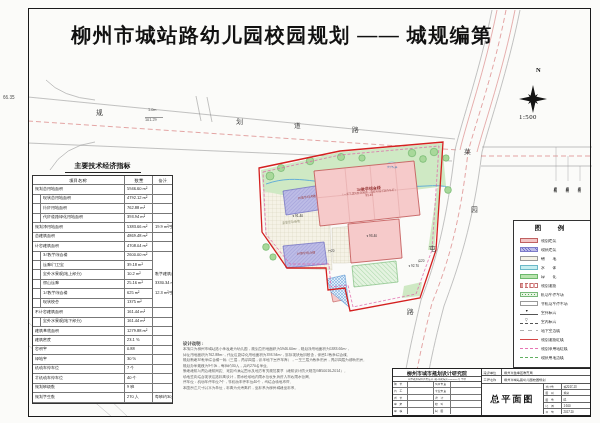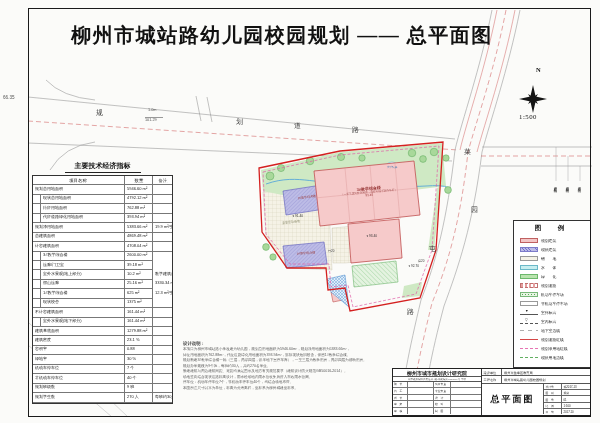--- a/index.html
+++ b/index.html
@@ -206,21 +206,21 @@
   </g>
 
   <g transform="translate(533,99)">
     <polygon points="0,-14 2.6,-2.6 14,0 2.6,2.6 0,14 -2.6,2.6 -14,0 -2.6,-2.6" fill="#141414"></polygon>
     <polygon points="0,-7 1.5,-1.5 7,0 1.5,1.5 0,7 -1.5,1.5 -7,0 -1.5,-1.5" fill="#141414" transform="rotate(45)"></polygon>
   </g>
 </svg>
 
 <div class="frame"></div>
 
-<div class="sheet-title">柳州市城站路幼儿园校园规划 —— 总平面图</div>
+<div class="sheet-title">柳州市城站路幼儿园校园规划 —— 城规编第</div>
 
 <div class="ovl north-n" style="left:536px;top:66px;">N</div>
 <div class="ovl scale-lbl" style="left:519px;top:113px;">1:500</div>
 
 <span class="rc" style="left:96px;top:110px;">规</span>
 <span class="rc" style="left:236px;top:119px;">划</span>
 <span class="rc" style="left:294px;top:123px;">道</span>
 <span class="rc" style="left:352px;top:127px;">路</span>
 <span class="rc" style="left:464px;top:149px;">菜</span>
 <span class="rc" style="left:471px;top:207px;">园</span>

